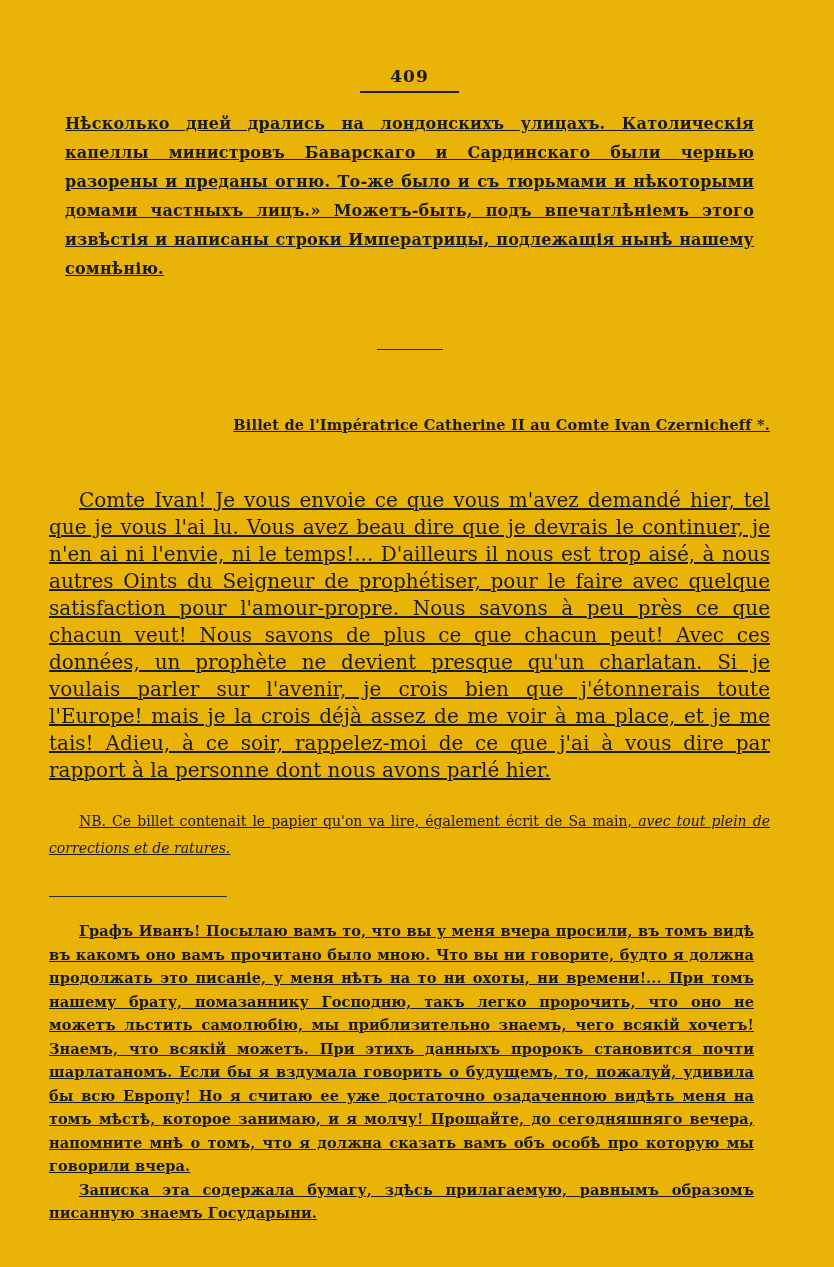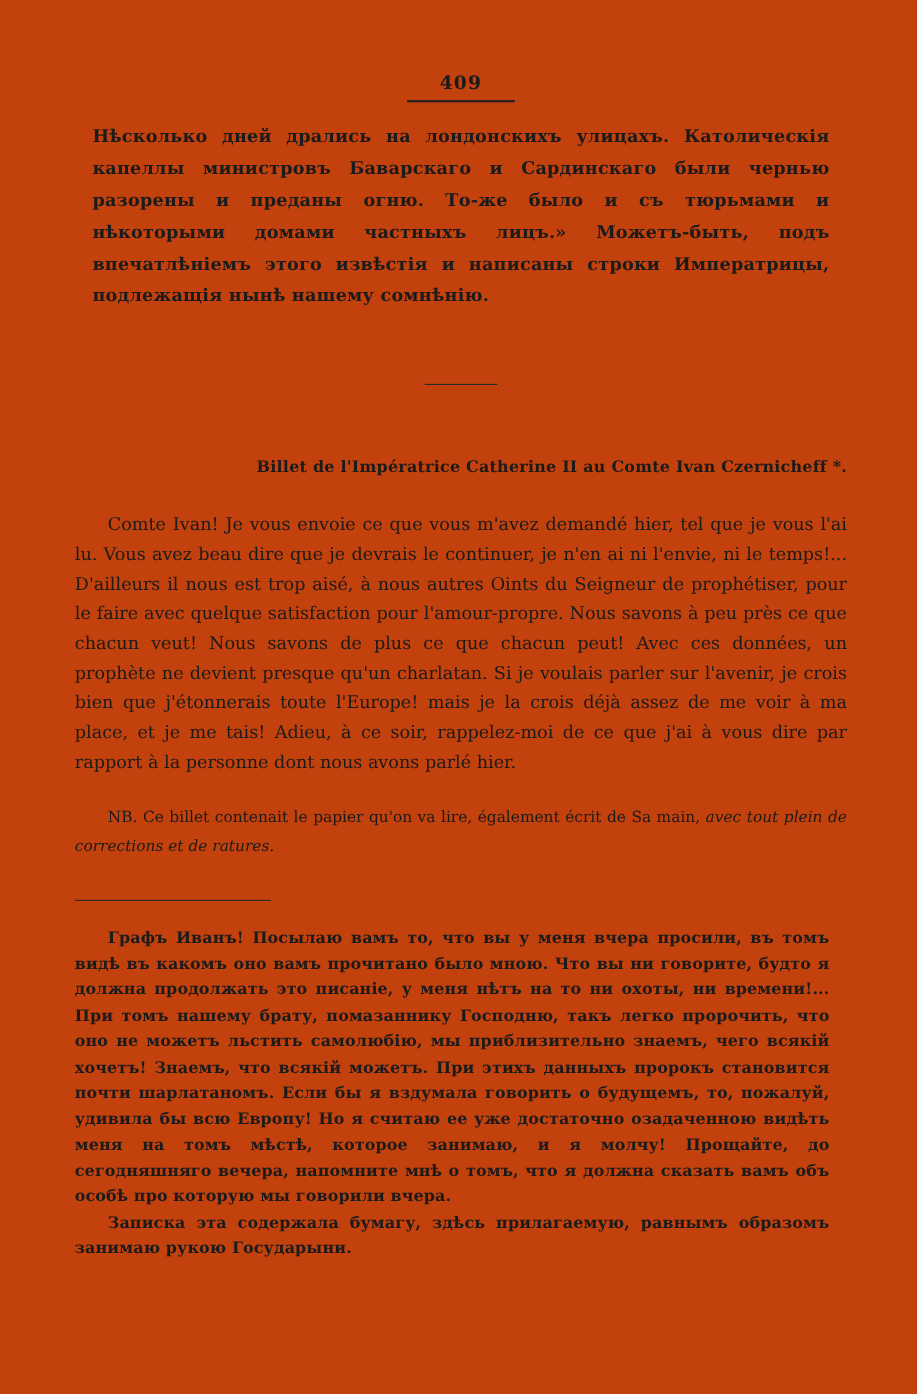--- a/index.html
+++ b/index.html
@@ -5,26 +5,27 @@
   html, body {
     margin: 0;
     padding: 0;
     background: #e9e9e7;
   }
   .page {
     position: relative;
     width: 834px;
     height: 1267px;
     margin: 0 auto;
-    background: #c2410c;
+    background: #eab308;
     box-sizing: border-box;
-    padding: 66px 64px 0 68px;
+    padding: 66px 64px 0 49px;
     font-family: "DejaVu Serif", serif;
     color: #1b1b1b;
     overflow: hidden;
+    text-decoration: underline;
   }
   
   .page-number-wrap {
     text-align: center;
     margin-bottom: 16px;
   }
   .page-number {
     display: inline-block;
     font-size: 17px;
     font-weight: bold;
@@ -51,22 +52,22 @@
   
   .billet-heading {
     margin: 66px 0 0 0;
     text-align: right;
     font-size: 14.5px;
     font-weight: bold;
     letter-spacing: 0.2px;
   }
   
   .billet-body {
-    margin: 30px 0 0 0;
-    font-size: 16px;
+    margin: 54px 0 0 0;
+    font-size: 20px;
     line-height: 27px;
     text-align: justify;
     text-indent: 30px;
   }
   .nb {
     margin: 24px 0 0 0;
     font-size: 14px;
     line-height: 27px;
     text-align: justify;
     text-indent: 30px;
@@ -118,16 +119,16 @@
   <h2 class="billet-heading">Billet de l'Impératrice Catherine II au Comte Ivan Czernicheff *.</h2>
 
   <p class="billet-body">Comte Ivan! Je vous envoie ce que vous m'avez demandé hier, tel que je vous l'ai lu. Vous avez beau dire que je devrais le continuer, je n'en ai ni l'envie, ni le temps!... D'ailleurs il nous est trop aisé, à nous autres Oints du Seigneur de prophétiser, pour le faire avec quelque satisfaction pour l'amour-propre. Nous savons à peu près ce que chacun veut! Nous savons de plus ce que chacun peut! Avec ces données, un prophète ne devient presque qu'un charlatan. Si je voulais parler sur l'avenir, je crois bien que j'étonnerais toute l'Europe! mais je la crois déjà assez de me voir à ma place, et je me tais! Adieu, à ce soir, rappelez-moi de ce que j'ai à vous dire par rapport à la personne dont nous avons parlé hier.</p>
 
   <p class="nb"><span>NB. Ce billet contenait le papier qu'on va lire, également écrit de Sa main, </span><em>avec tout plein de corrections et de ratures.</em></p>
 
   <hr class="footnote-rule">
 
   <div class="footnote">
     <p class="footnote-para">Графъ Иванъ! Посылаю вамъ то, что вы у меня вчера просили, въ томъ видѣ въ какомъ оно вамъ прочитано было мною. Что вы ни говорите, будто я должна продолжать это писаніе, у меня нѣтъ на то ни охоты, ни времени!... При томъ нашему брату, помазаннику Господню, такъ легко пророчить, что оно не можетъ льстить самолюбію, мы приблизительно знаемъ, чего всякій хочетъ! Знаемъ, что всякій можетъ. При этихъ данныхъ пророкъ становится почти шарлатаномъ. Если бы я вздумала говорить о будущемъ, то, пожалуй, удивила бы всю Европу! Но я считаю ее уже достаточно озадаченною видѣть меня на томъ мѣстѣ, которое занимаю, и я молчу! Прощайте, до сегодняшняго вечера, напомните мнѣ о томъ, что я должна сказать вамъ объ особѣ про которую мы говорили вчера.</p>
-    <p class="footnote-para second">Записка эта содержала бумагу, здѣсь прилагаемую, равнымъ образомъ занимаю рукою Государыни.</p>
+    <p class="footnote-para second">Записка эта содержала бумагу, здѣсь прилагаемую, равнымъ образомъ писанную знаемъ Государыни.</p>
   </div>
 
 </div>
 
 </body></html>

